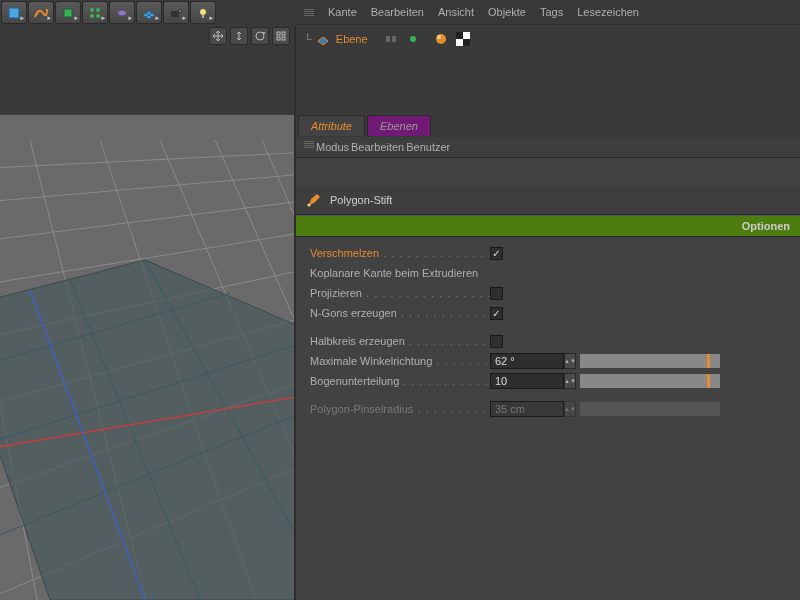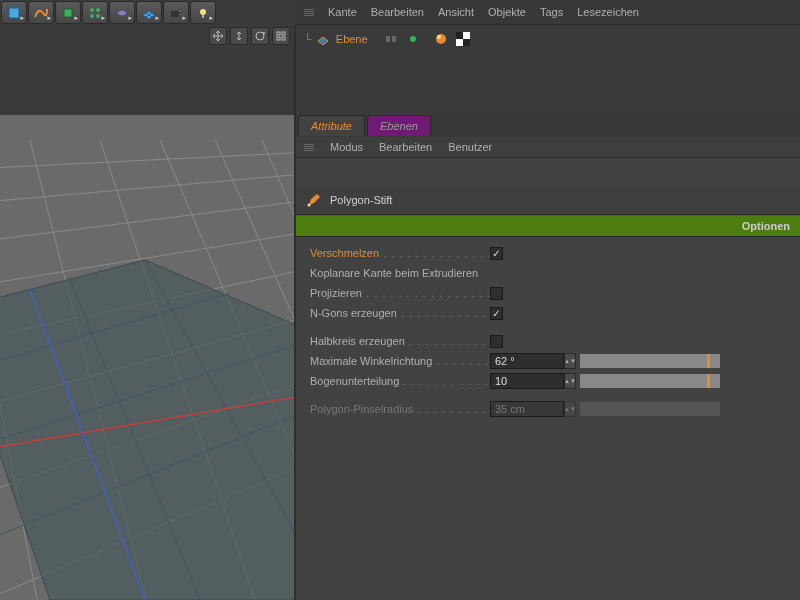--- a/index.html
+++ b/index.html
@@ -32,21 +32,21 @@
   
   .viewport { width: 296px; background: #6a6a6a; border-right: 2px solid #2e2e2e; position: relative; overflow: hidden; }
   .grid-svg { position: absolute; top: 0; left: 0; }
   
   .right-panel { flex: 1; background: #424242; display: flex; flex-direction: column; }
   
   .tabs { display: flex; height: 22px; background: #383838; align-items: flex-start; font-style: italic; }
   .tab { padding: 4px 12px; background: #701a75; border: 1px solid #2a2a2a; border-bottom: none; border-radius: 3px 3px 0 0; cursor: pointer; margin-left: 2px; color: #999; }
   .tab.active { background: #424242; color: #e88b2e; }
   
-  .attr-menu { display: flex; align-items: center; gap: 16px; padding: 4px 8px; background: #3e3e3e; border-bottom: 1px solid #2a2a2a; }
+  .attr-menu { display: flex; align-items: flex-start; gap: 2px; padding: 4px 8px; background: #3e3e3e; border-bottom: 1px solid #2a2a2a; }
   
   .tool-header { display: flex; align-items: center; gap: 8px; padding: 6px 10px; background: #3e3e3e; border-bottom: 1px solid #2a2a2a; margin-top: 28px; }
   .tool-header span { color: #d0d0d0; }
   
   .section-header { background: #4d7c0f; padding: 4px 10px; font-weight: bold; color: #ccc; border-top: 1px solid #555; border-bottom: 1px solid #2a2a2a; text-align: right; }
   
   .options { padding: 6px 14px; }
   .opt-row { display: flex; align-items: center; height: 20px; }
   .opt-label { width: 180px; white-space: nowrap; overflow: hidden; }
   .opt-label.hl { color: #e88b2e; }

